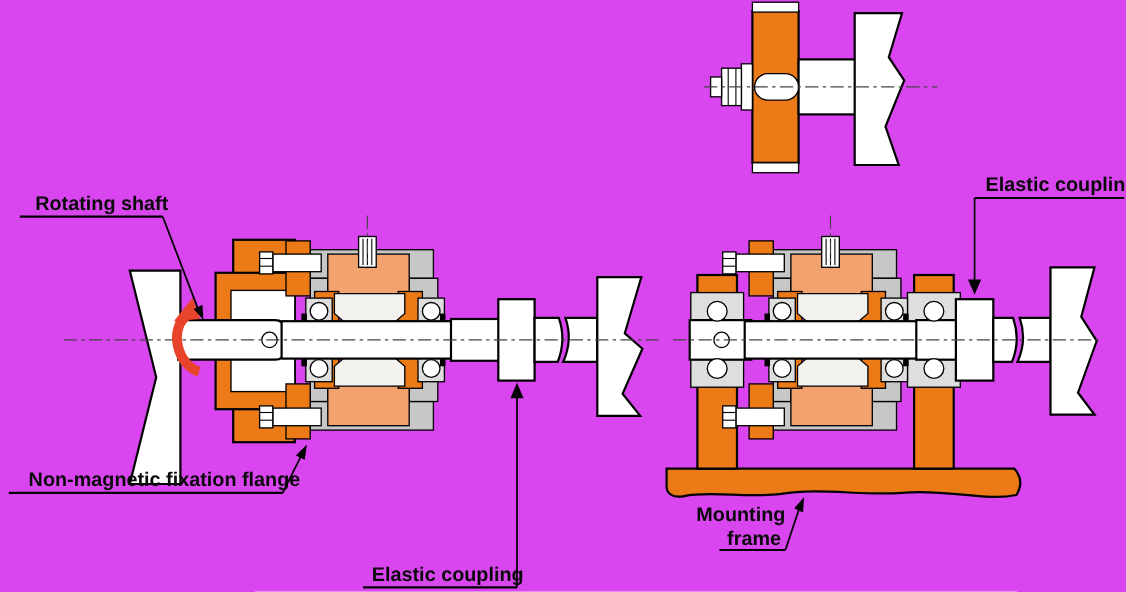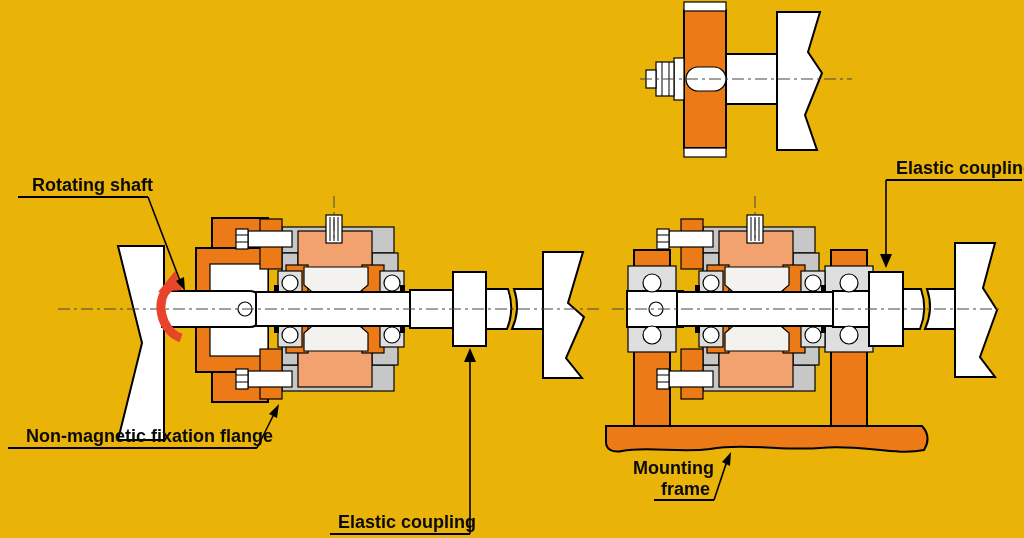--- a/index.html
+++ b/index.html
@@ -1,16 +1,16 @@
 <!DOCTYPE html>
 <html style="--orange: #EB7A17; --salmon: #F2A26E; --gray: #C7C7C7; --lgray: #DEDEDE; --rotor: #F3F2EF; --red: #E8432B; --outline: #000000; --cl: #444444;"><head>
 <meta charset="utf-8">
 <style>
   html,body{margin:0;padding:0;background:#ffffff;}
-  .stage{width:1024px;height:538px;position:relative;background:#eab308;}
+  .stage{width:1024px;height:538px;position:relative;background:#d946ef;}
   svg{display:block;}
   
   .f-orange{fill:var(--orange,#EB7A17);}
   .f-salmon{fill:var(--salmon,#F2A26E);}
   .f-gray{fill:var(--gray,#C7C7C7);}
   .f-lgray{fill:var(--lgray,#DEDEDE);}
   .f-rotor{fill:var(--rotor,#F3F2EF);}
   .f-white{fill:#ffffff;}
   .f-black{fill:var(--outline,#000000);}
   .f-red{fill:var(--red,#E8432B);}

